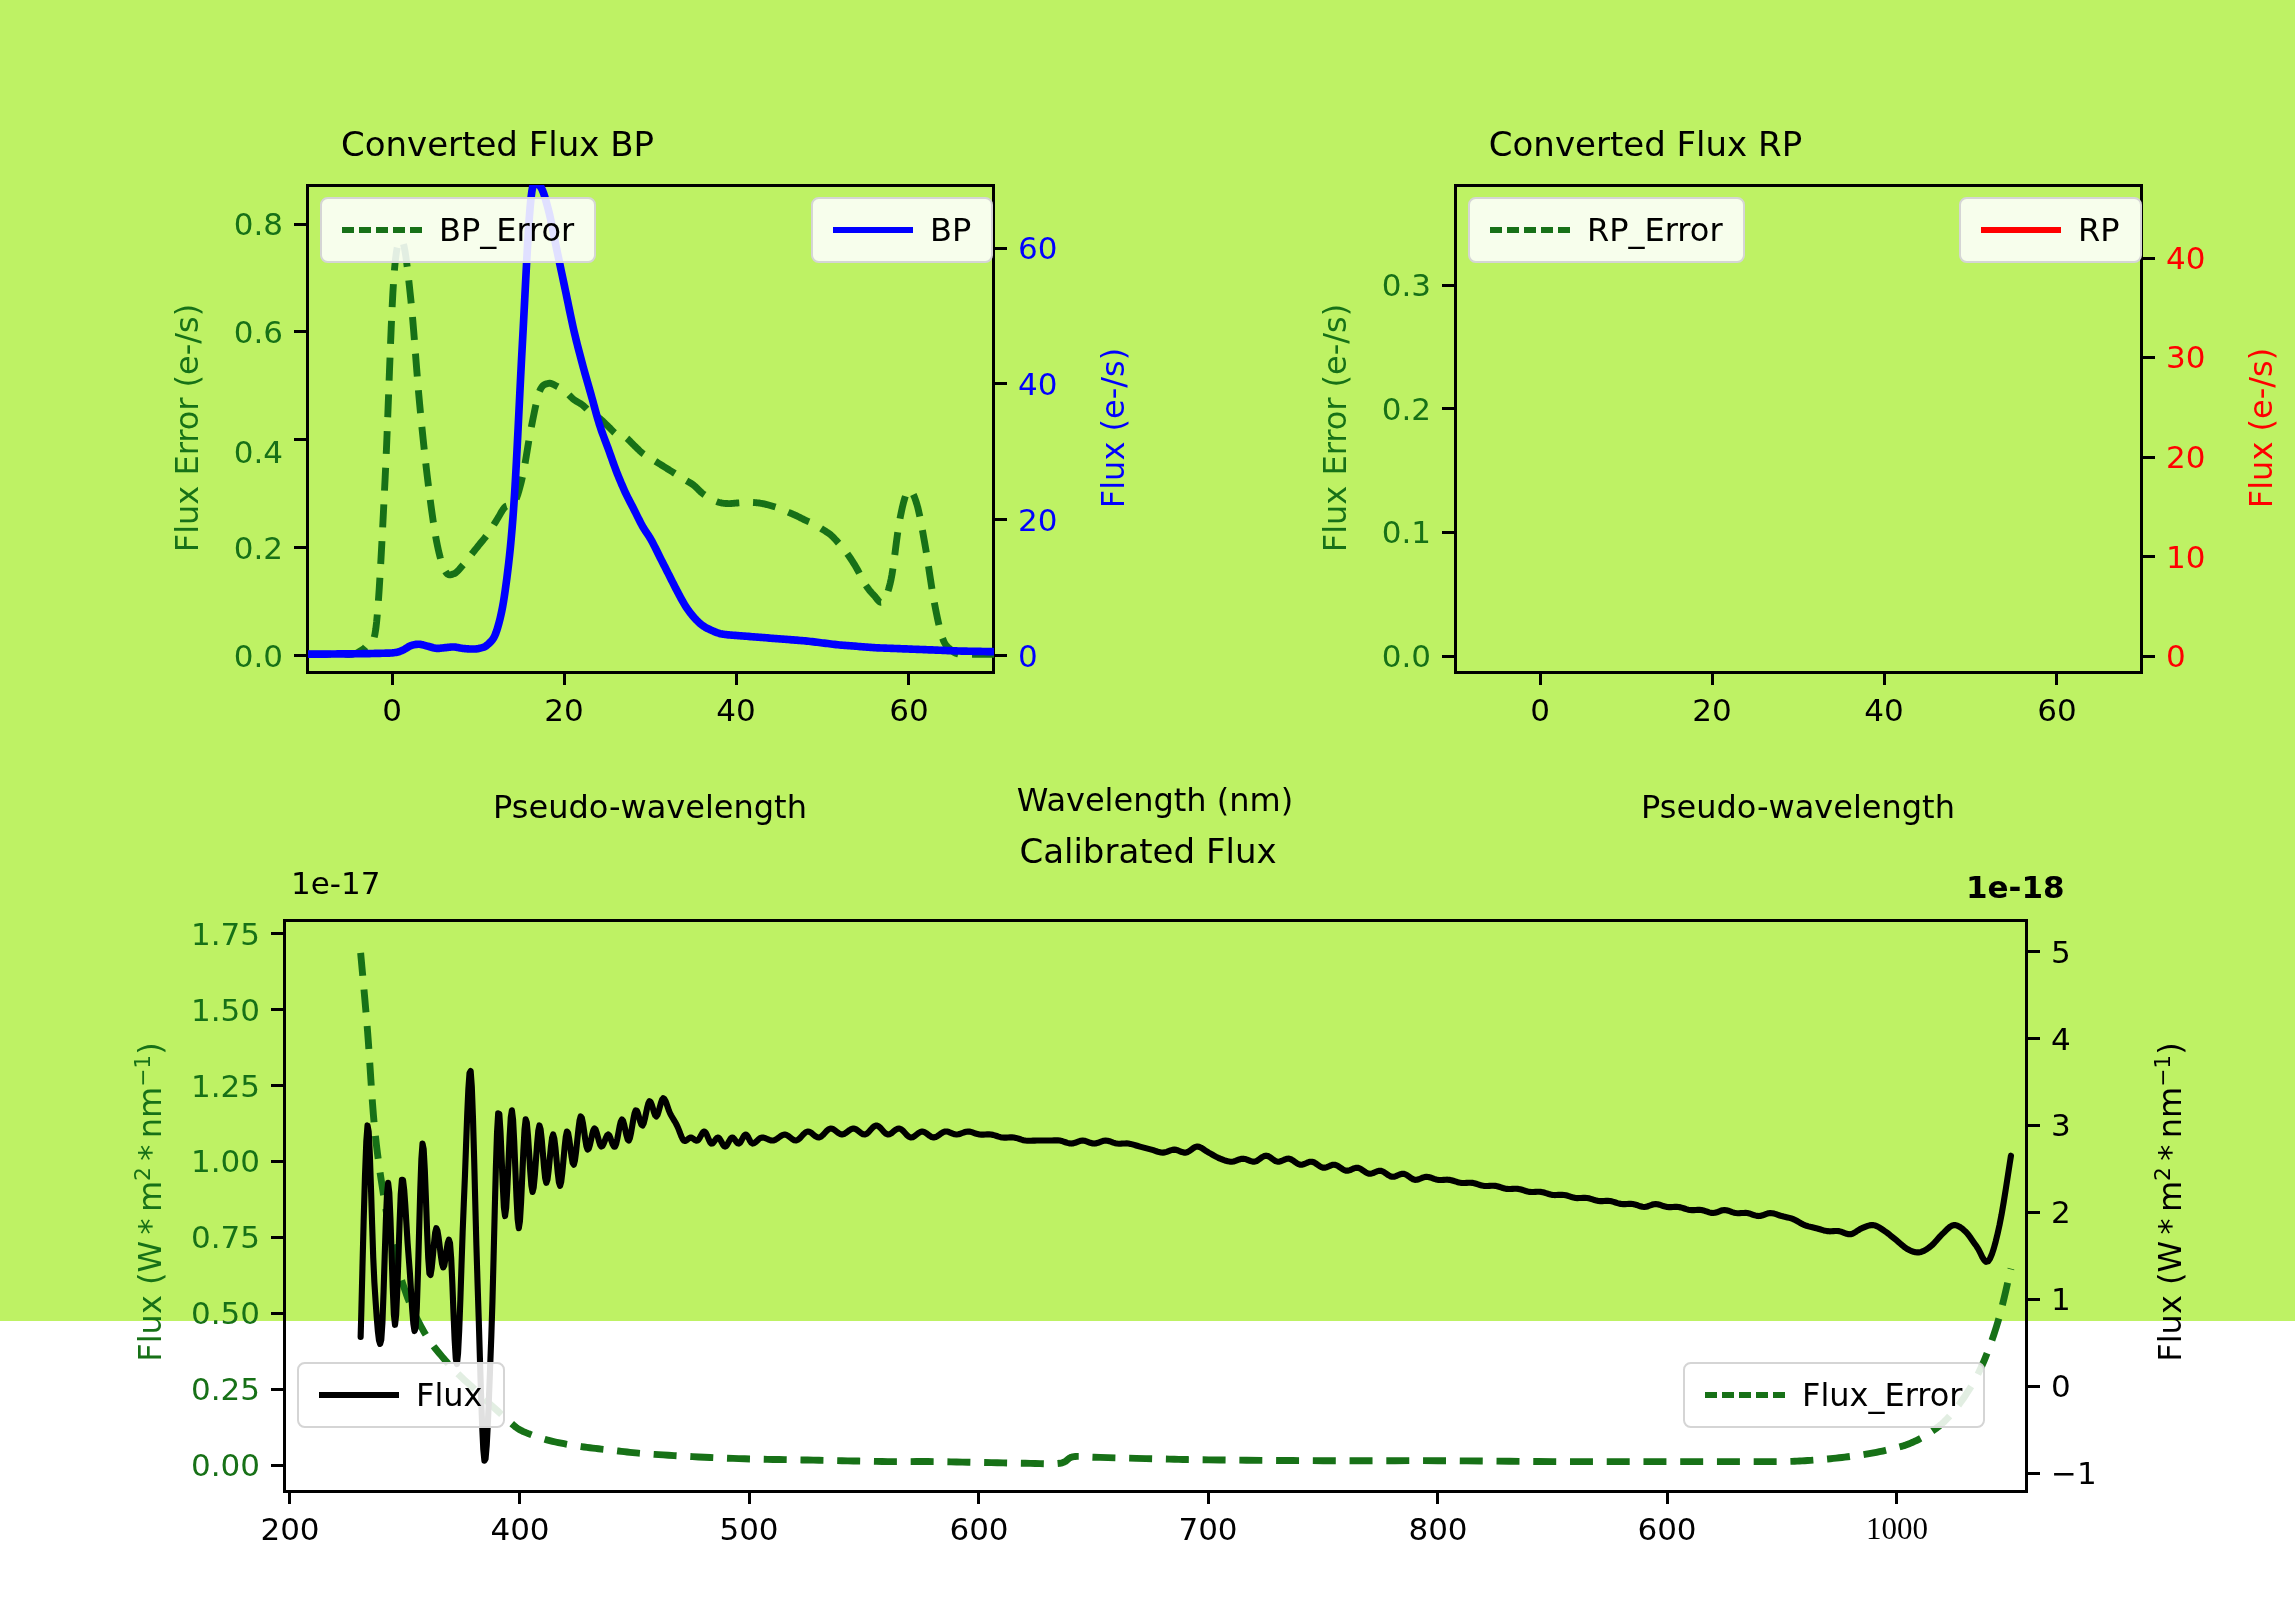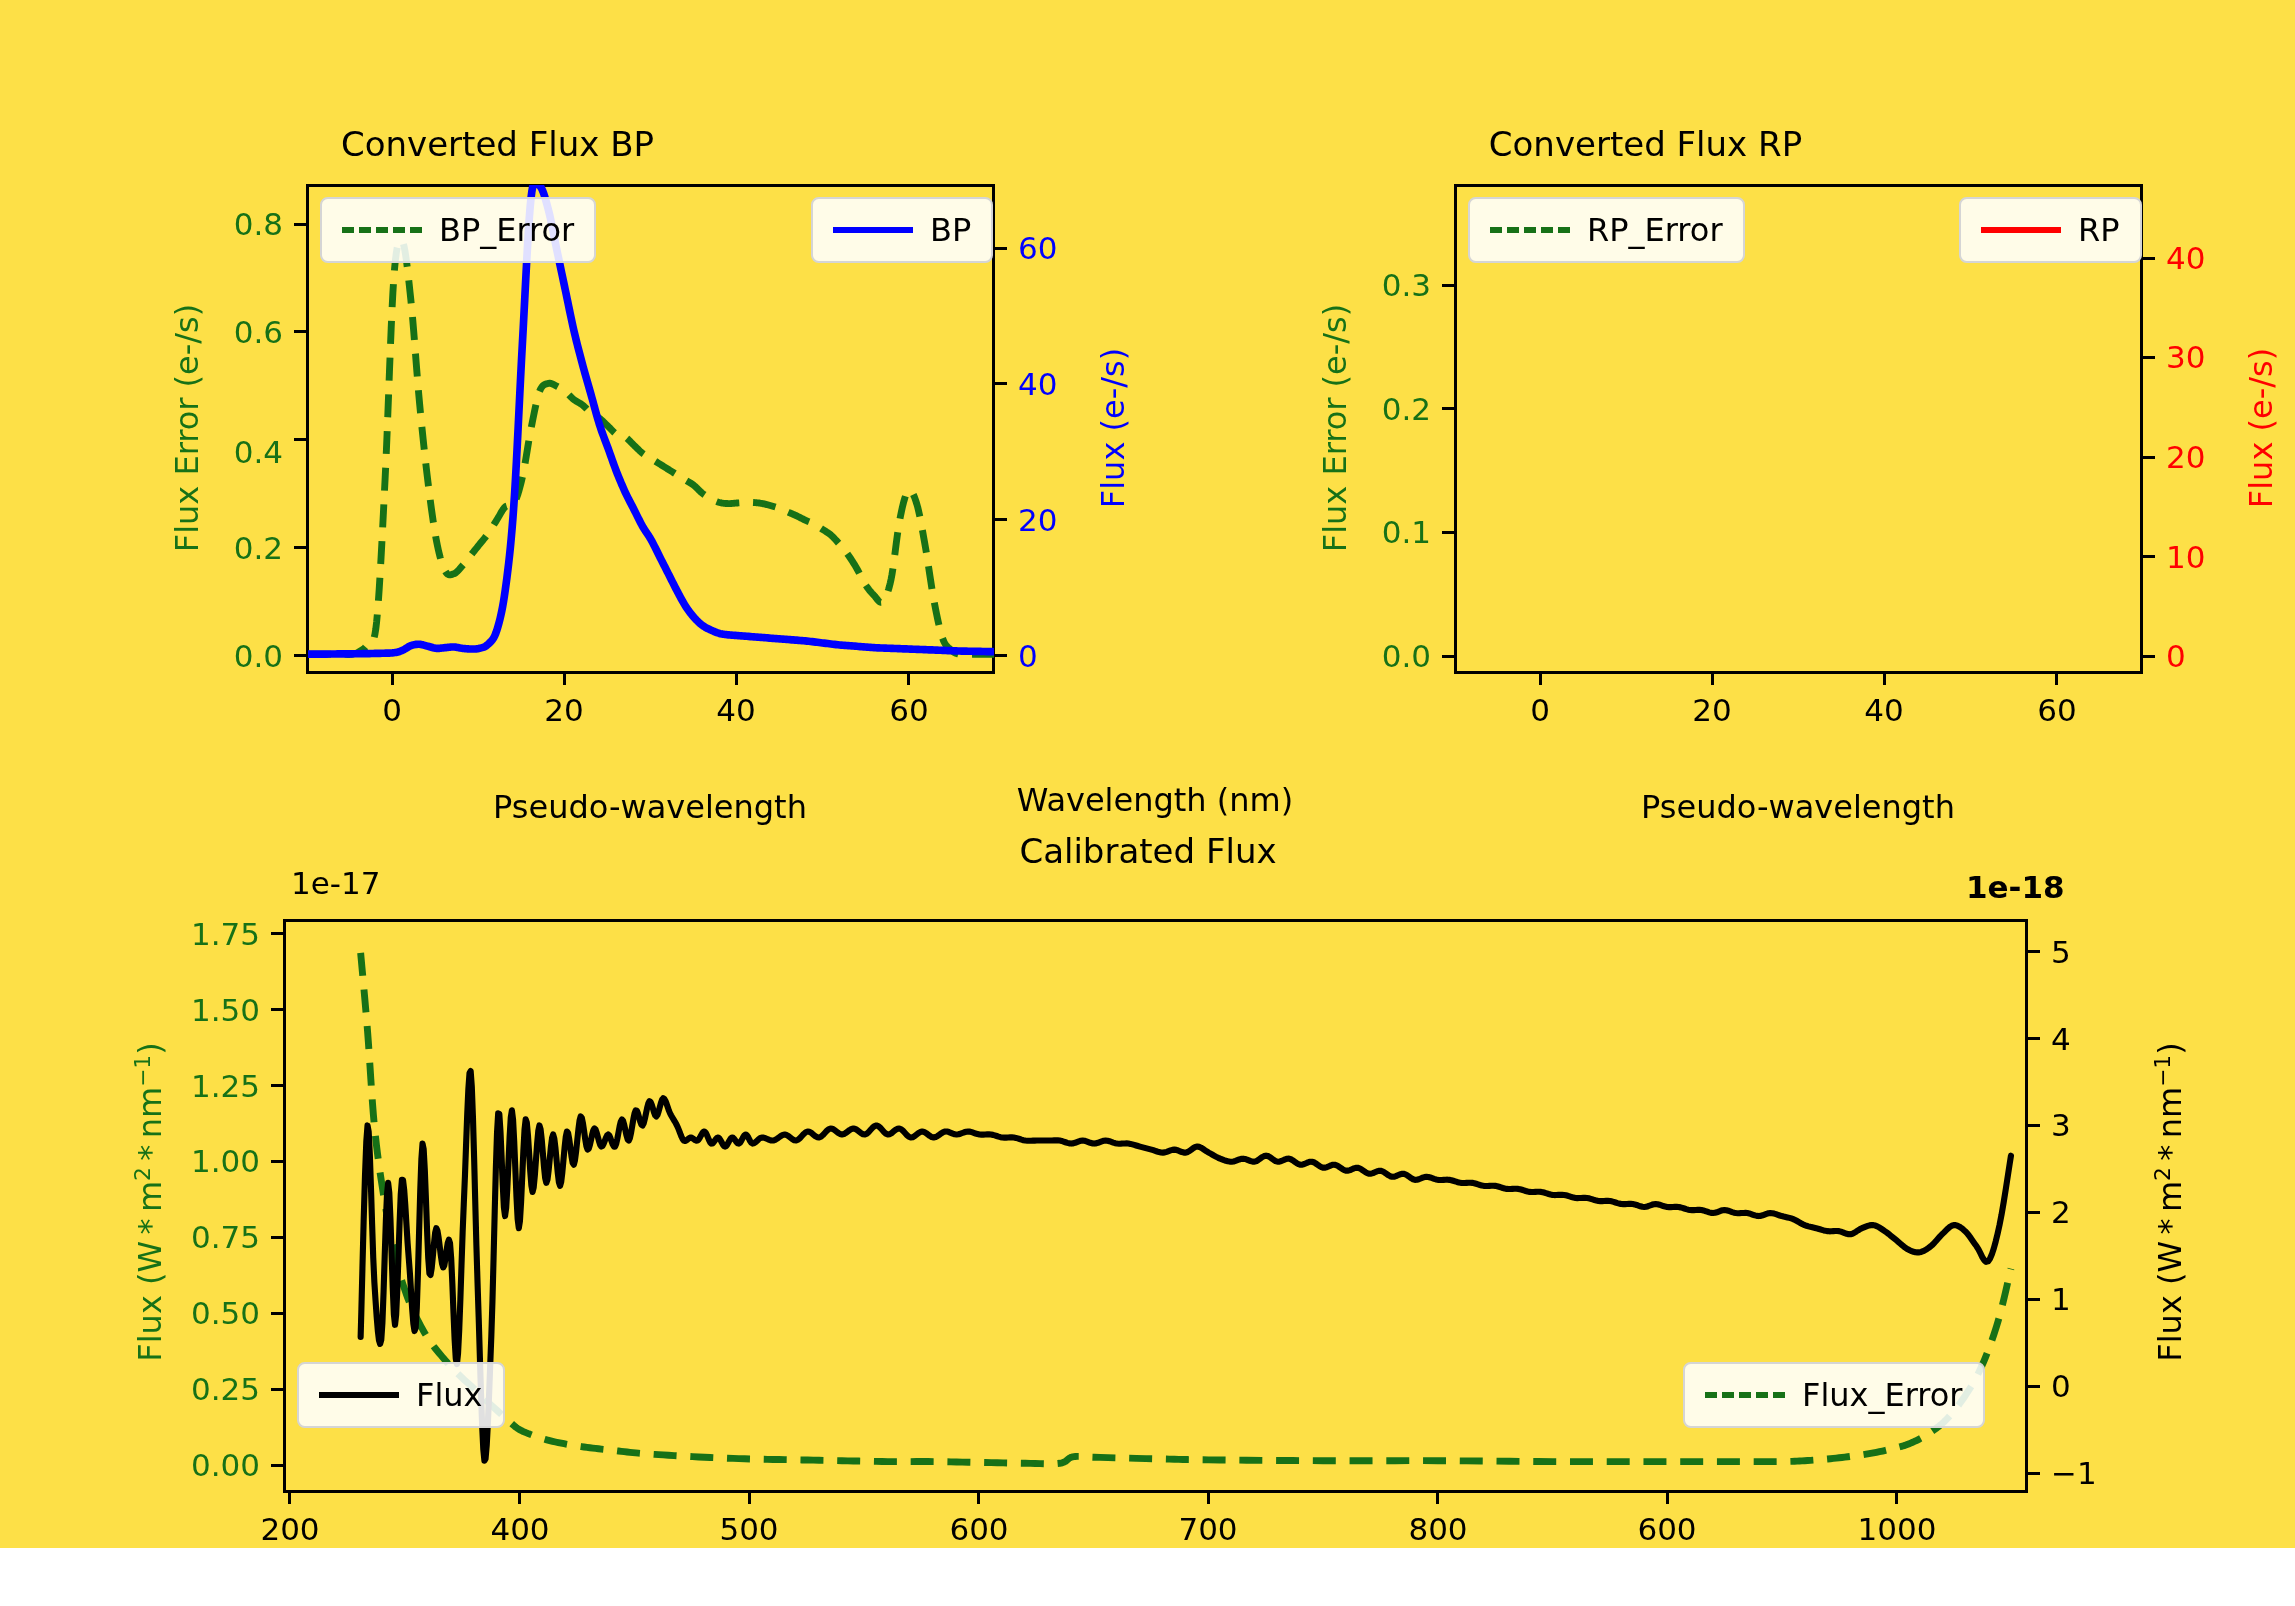--- a/index.html
+++ b/index.html
@@ -1,17 +1,17 @@
 <!DOCTYPE html>
 <html style="font-size:12.2px"><head>
 <meta charset="utf-8">
 <style>
   html,body{margin:0;padding:0;background:#fff;}
   body{width:2295px;height:1607px;font-family:"DejaVu Sans","Liberation Sans",sans-serif;overflow:hidden;}
-  #fig{position:relative;width:2295px;height:1548px;background:#fde047;}
+  #fig{position:relative;width:2295px;height:1321px;background:#bef264;}
 
   .panel{position:absolute;}
   .axes{position:absolute;border:3.1px solid #000;box-sizing:border-box;background:transparent;}
   .ptitle{position:absolute;text-align:center;color:#000;font-size:34px;white-space:nowrap;}
 
   .tick-lbl{position:absolute;font-size:31px;white-space:nowrap;}
   .tick-left{transform:translate(-100%,-50%);text-align:right;}
   .tick-right{transform:translate(0,-50%);text-align:left;}
   .tick-bot{transform:translate(-50%,0);text-align:center;}
 
@@ -229,21 +229,21 @@
         <div class="tick-lbl tick-bot" style="left:749px;top:669px;color:#000;">500</div>
         <div class="tickmark tk-x" style="left:977px;top:650px;"></div>
         <div class="tick-lbl tick-bot" style="left:979px;top:669px;color:#000;">600</div>
         <div class="tickmark tk-x" style="left:1207px;top:650px;"></div>
         <div class="tick-lbl tick-bot" style="left:1208px;top:669px;color:#000;">700</div>
         <div class="tickmark tk-x" style="left:1436px;top:650px;"></div>
         <div class="tick-lbl tick-bot" style="left:1438px;top:669px;color:#000;">800</div>
         <div class="tickmark tk-x" style="left:1666px;top:650px;"></div>
         <div class="tick-lbl tick-bot" style="left:1667px;top:669px;color:#000;">600</div>
         <div class="tickmark tk-x" style="left:1895px;top:650px;"></div>
-        <div class="tick-lbl tick-bot" style="left:1897px;top:669px;color:#000;">1000</div>
+        <div class="tick-lbl tick-bot" style="left:1897px;top:669px;color:#000;font-family:Liberation Serif, serif;">1000</div>
       </div>
     <div class="axlabel hlabel" style="left:1155px;top:765px;position:absolute;top:-61px;">Wavelength (nm)</div>
 
     <div class="legend" style="left:297px;top:520px;height:66px;">
       <span class="swatch sw-solid-black"></span>
       <span class="lgtxt">Flux</span>
     </div>
     <div class="legend" style="left:1683px;top:520px;height:66px;">
       <span class="swatch sw-dash"></span>
       <span class="lgtxt">Flux_Error</span>

